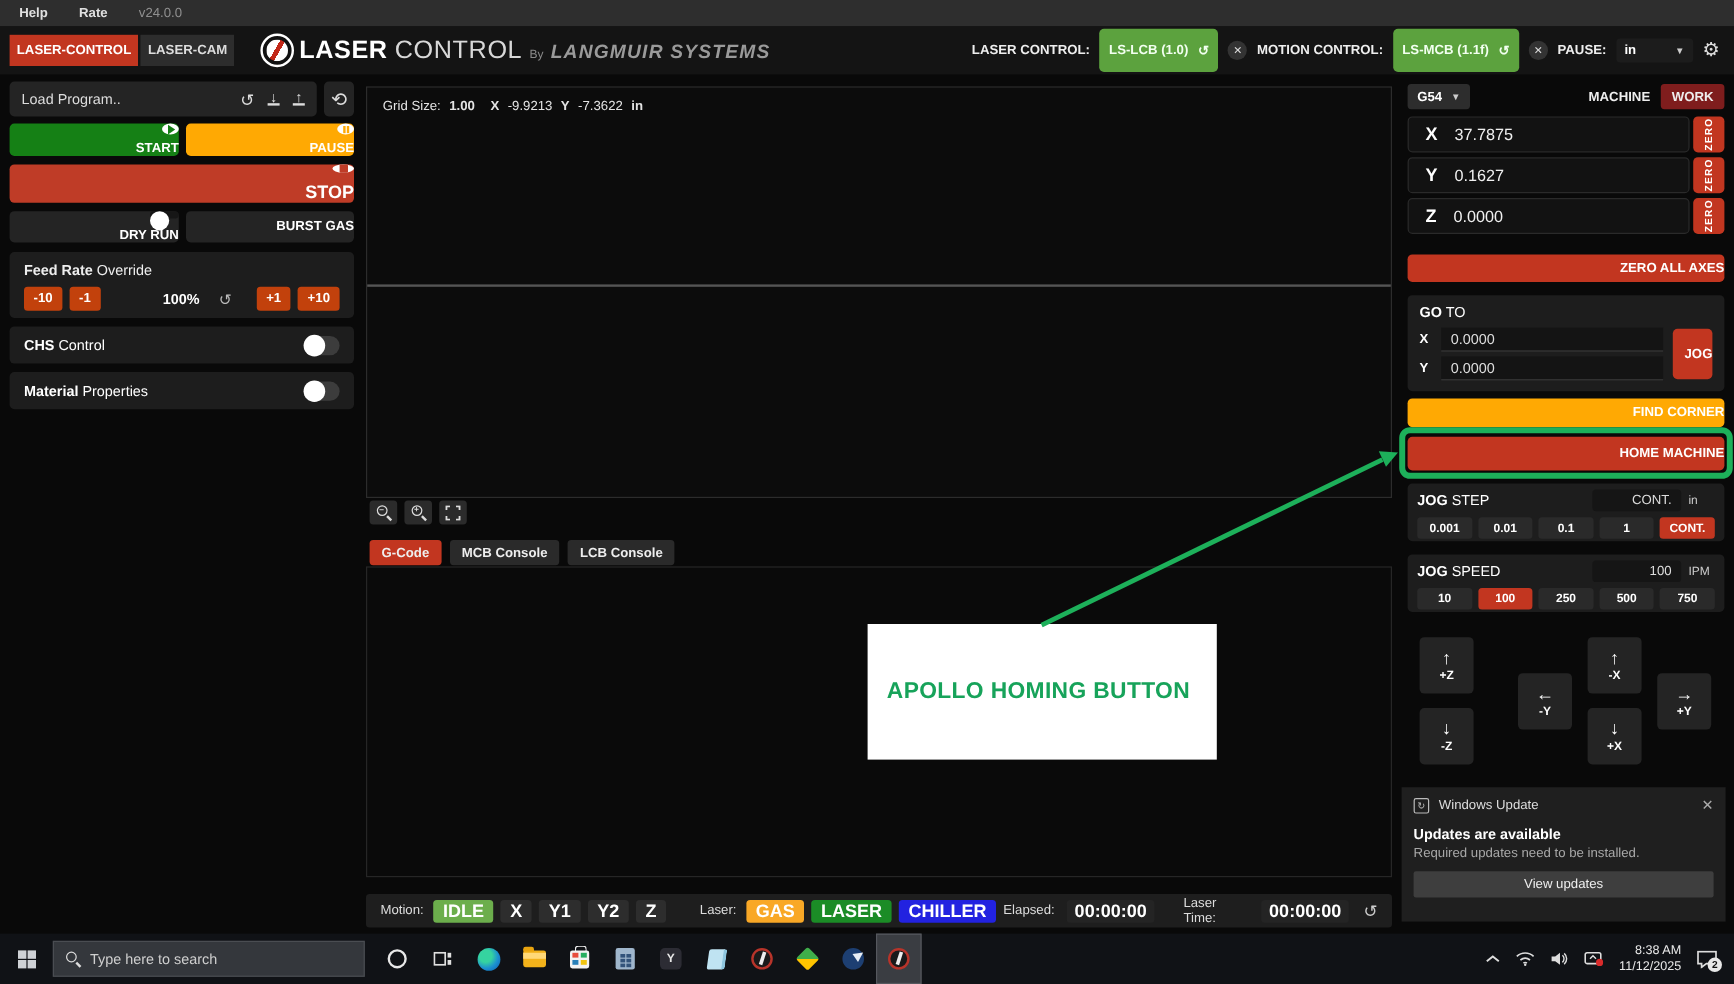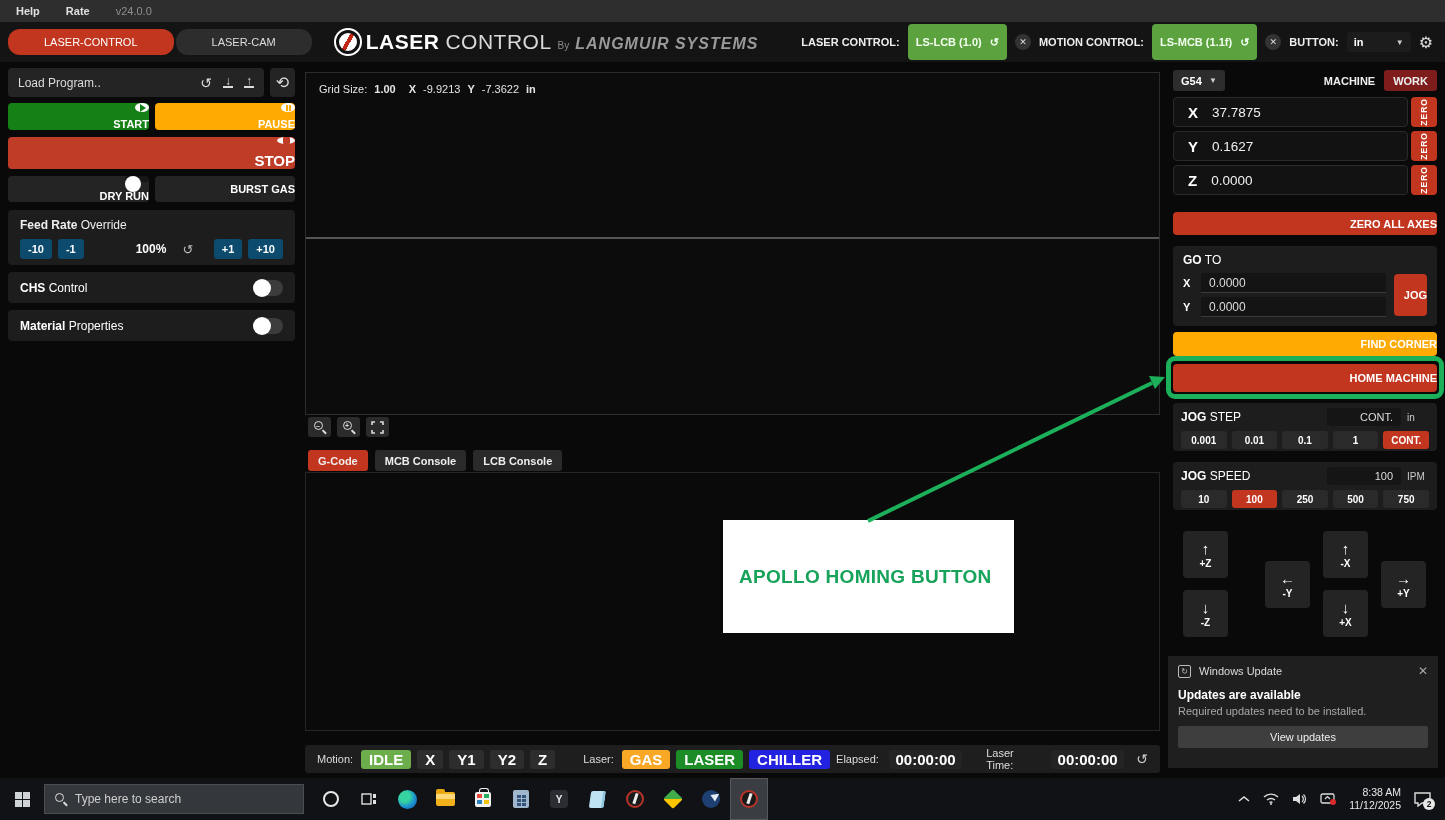--- a/index.html
+++ b/index.html
@@ -9,21 +9,21 @@
   .btn { display:flex; align-items:flex-end; justify-content:center; border-radius:4px; font-weight:bold; color:#fff;flex-direction:column; }
   .b { font-weight:bold; }
 
   
   .menubar { top:0; left:0; width:1445px; height:22px; background:#2e2e2e; display:flex; align-items:center; gap:26px; padding-left:16px; font-size:11px; }
   .menubar .item { color:#e0e0e0; font-weight:bold; }
   .menubar .ver { color:#8f8f8f; }
 
   
   .header { top:22px; left:0; width:1445px; height:40px; background:#141414; display:flex; align-items:center; padding:0 12px 0 8px; }
-  .app-tab { height:26px; padding:0 36px; font-size:11px; font-weight:normal; display:flex; align-items:center; border-radius:12px; background:#2d2d2d; color:#ddd; }
+  .app-tab { height:26px; padding:0 6px; font-size:11px; font-weight:bold; display:flex; align-items:center; border-radius:0; background:#2d2d2d; color:#ddd; }
   .app-tab.active { background:#c23620; color:#fff; }
   .logo-wrap { margin-left:24px; display:flex; align-items:baseline; gap:6px; }
   .logo-circle { width:24px; height:24px; border-radius:50%; background:linear-gradient(120deg,#ffffff 42%,#c22718 42%,#c22718 58%,#ffffff 58%); border:3px solid #111; outline:2px solid #fff; align-self:center; }
   .logo-main { font-size:21px; font-weight:bold; letter-spacing:.5px; }
   .logo-sub { font-size:21px; color:#d8d8d8; font-weight:normal; letter-spacing:.5px; }
   .logo-by { font-size:10px; color:#8a8a8a; }
   .logo-brand { font-size:16px; color:#9a9a9a; font-style:italic; font-weight:bold; letter-spacing:1px; }
   .hdr-right { margin-left:auto; display:flex; align-items:center; gap:8px; font-size:11px; }
   .hdr-label { font-weight:bold; color:#eee; }
   .grn-badge { background:#5ca23e; border-radius:4px; height:36px; padding:0 8px; display:flex; align-items:center; gap:8px; font-size:11px; color:#f2fff0; font-weight:bold; min-width:96px; justify-content:space-between; }
@@ -50,21 +50,21 @@
   .stop-ic { width:18px; height:18px; border-radius:50%; background:#fff; display:flex; align-items:center; justify-content:center; }
   .stop-ic .sq { width:7px; height:7px; background:#bf3c27; border-radius:1px; }
   .btn-dry { top:176px; left:8px; width:141px; height:26px; background:#242424; font-size:11px; gap:8px; }
   .btn-burst { top:176px; left:155px; width:140px; height:26px; background:#242424; font-size:11px; }
   .knob-pill { width:24px; height:15px; border-radius:8px; background:#161616; position:relative; }
   .knob-pill .kn { position:absolute; left:0; top:-0.5px; width:16px; height:16px; border-radius:50%; background:#fff; }
   .card { background:#1d1d1d; border-radius:4px; }
   .feed-card { top:210px; left:8px; width:287px; height:55px; padding:8px 12px 0 12px; }
   .feed-title { font-size:12px; color:#eee; }
   .feed-row { display:flex; align-items:center; margin-top:7px; gap:6px; }
-  .sm-btn { background:#0c4a6e; border-radius:3px; height:20px; padding:0 8px; font-size:11px; font-weight:bold; display:flex; align-items:center; }
+  .sm-btn { background:#c2410c; border-radius:3px; height:20px; padding:0 8px; font-size:11px; font-weight:bold; display:flex; align-items:center; }
   .feed-val { font-size:12px; font-weight:bold; margin-left:46px; }
   .feed-undo { color:#bbb; font-size:13px; margin-left:10px; }
   .toggle-card { left:8px; width:287px; height:31px; display:flex; align-items:center; padding:0 12px; font-size:12px; }
   .toggle { margin-left:auto; width:30px; height:16px; border-radius:9px; background:#3c3c3c; position:relative; }
   .toggle .kn { position:absolute; left:0; top:-1px; width:18px; height:18px; border-radius:50%; background:#fff; }
 
   
   .canvas { top:72px; left:305px; width:855px; height:343px; background:#0c0c0c; border:1px solid #2c2c2c; }
   .grid-info { position:absolute; top:10px; left:13px; font-size:11px; color:#e4e4e4; display:flex; gap:7px; }
   .table-line { position:absolute; top:164px; left:0; width:100%; height:2px; background:#555; }
@@ -202,21 +202,21 @@
       <span>LS-LCB (1.0)</span>
         <span>↺</span>
     </div>
     <div class="circ-x">✕</div>
     <span class="hdr-label">MOTION CONTROL:</span>
     <div class="grn-badge">
       <span>LS-MCB (1.1f)</span>
         <span>↺</span>
     </div>
     <div class="circ-x">✕</div>
-    <span class="hdr-label">BUTTON:</span>
+    <span class="hdr-label">PAUSE:</span>
     <div class="units-dd">
       <span>in</span>
         <span class="caret">▼</span>
     </div>
     <span class="gear">⚙</span>
   </div>
 </div>
 
 <div class="abs load-box sb-row" style="left:8px;">
   <span class="load-ph">Load Program..</span>

